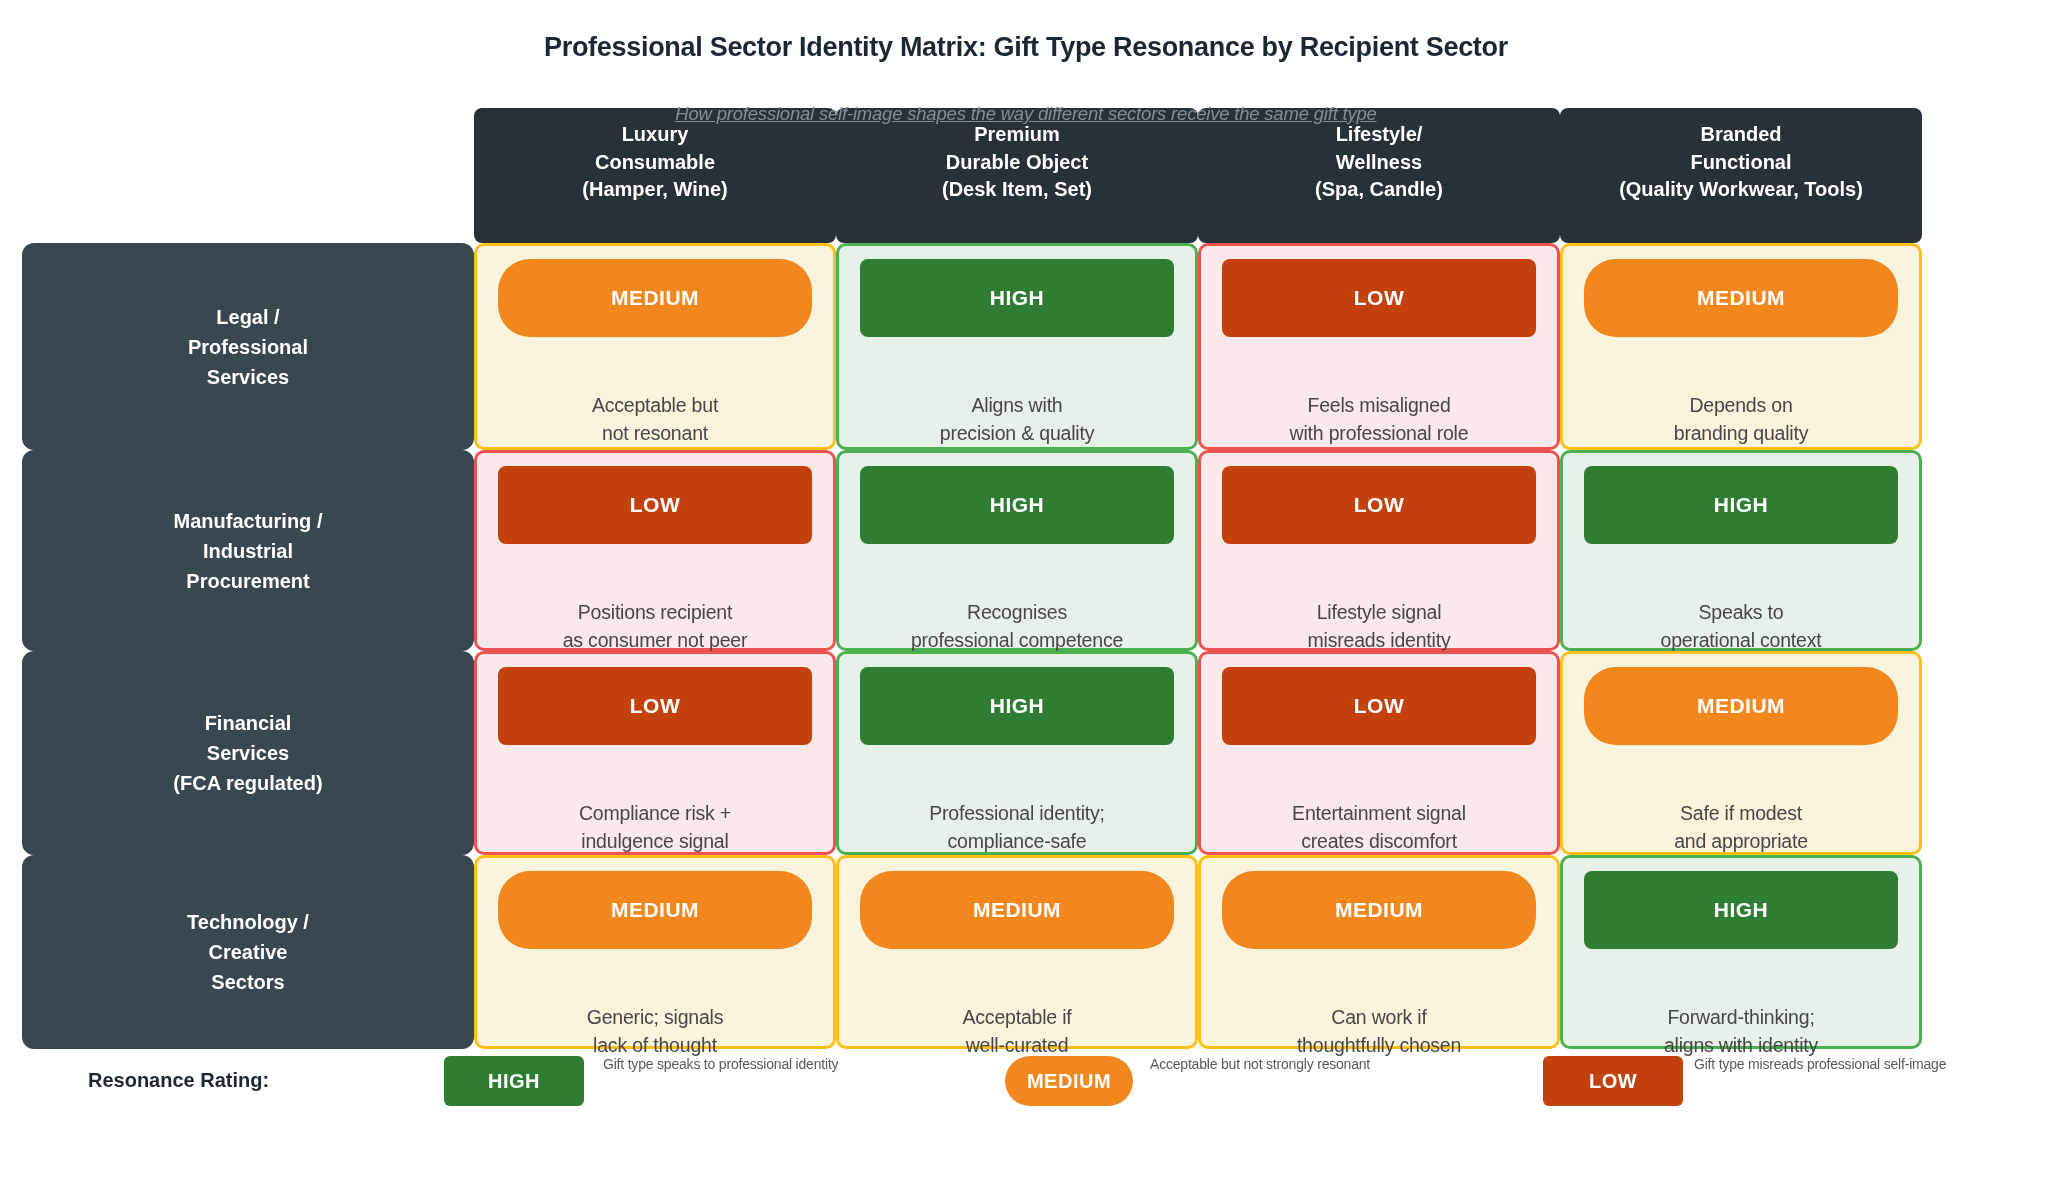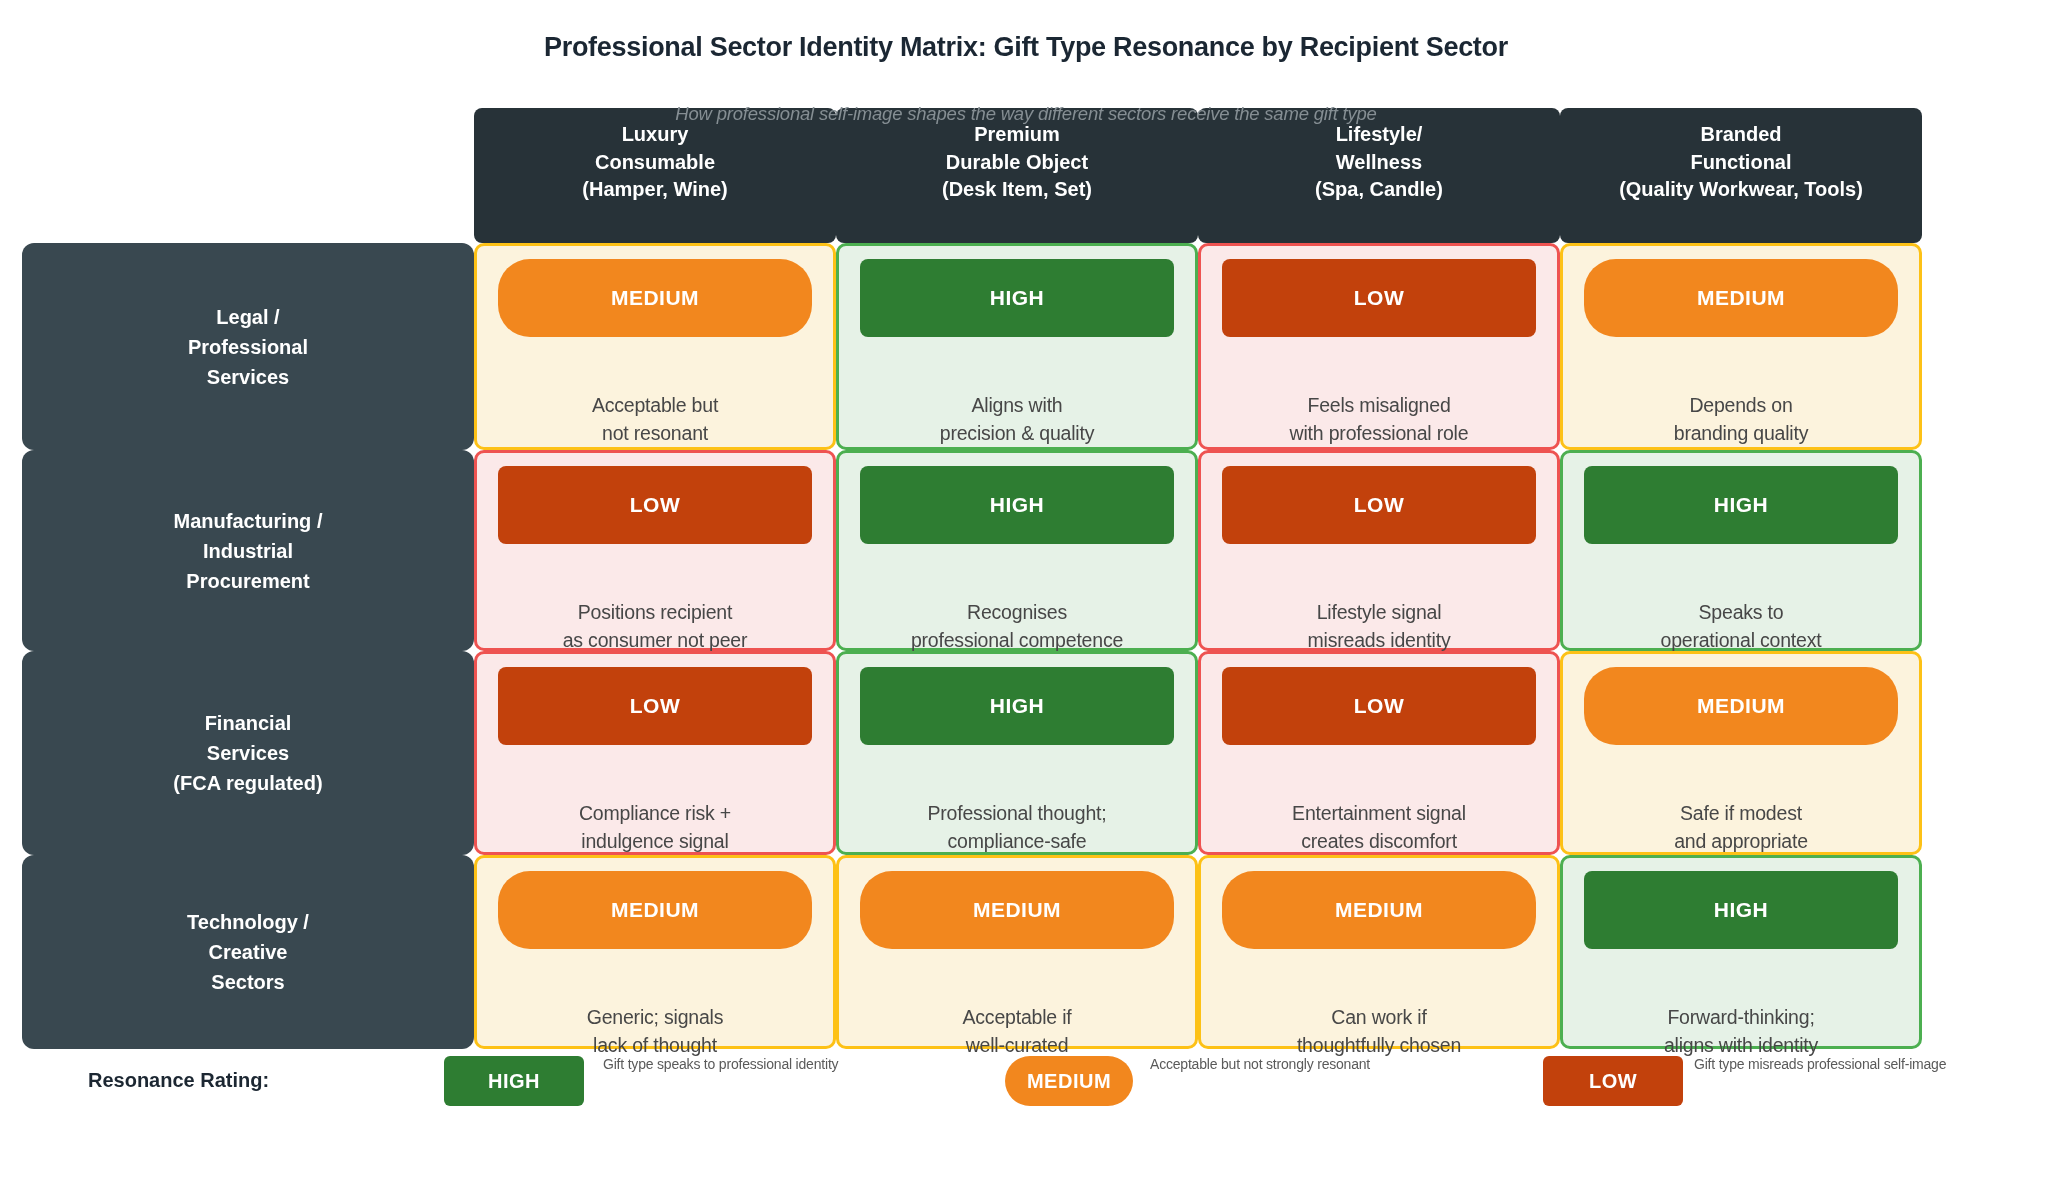--- a/index.html
+++ b/index.html
@@ -14,20 +14,21 @@
     position:absolute;top:32px;left:0;width:100%;
     text-align:center;
     font-size:27px;font-weight:800;letter-spacing:-0.3px;
     color:#1b2733;
   }
   .subtitle{
     position:absolute;top:103px;left:0;width:100%;
     text-align:center;font-style:italic;
     font-size:18.5px;color:#858e93;letter-spacing:-0.2px;
     z-index:3;
+    text-decoration:underline;
   }
   .grid{
     position:absolute;left:22px;top:108px;
     width:1900px;
     display:grid;
     grid-template-columns:452px repeat(4,1fr);
     grid-template-rows:135px 207px 201px 204px 194px;
     gap:0;
     z-index:1;
   }
@@ -168,21 +169,21 @@
     <div class="row-header">Financial
 Services
 (FCA regulated)</div>
     <div class="cell r-low">
       <div class="badge">LOW</div>
       <div class="note">Compliance risk +
 indulgence signal</div>
     </div>
     <div class="cell r-high">
       <div class="badge">HIGH</div>
-      <div class="note">Professional thought;
+      <div class="note">Professional identity;
 compliance-safe</div>
     </div>
     <div class="cell r-low">
       <div class="badge">LOW</div>
       <div class="note">Entertainment signal
 creates discomfort</div>
     </div>
     <div class="cell r-medium">
       <div class="badge">MEDIUM</div>
       <div class="note">Safe if modest

